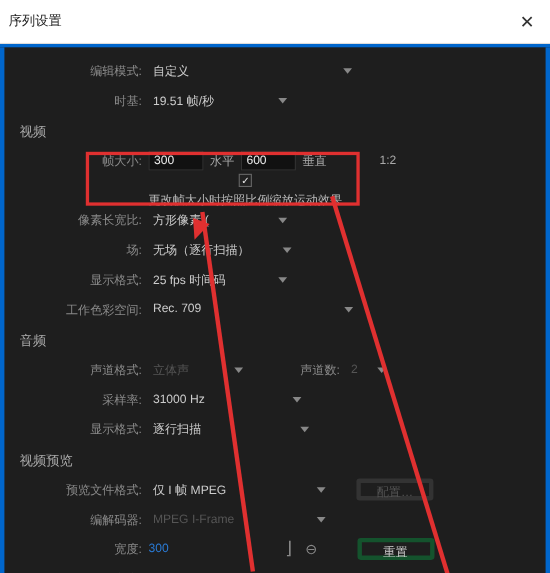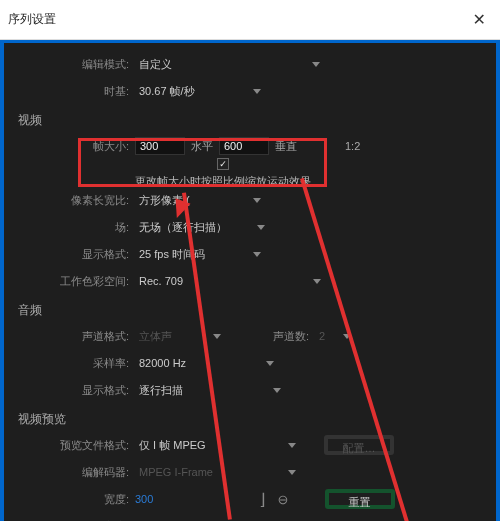--- a/index.html
+++ b/index.html
@@ -166,21 +166,21 @@
   <div class="row">
     <div class="label">编辑模式:</div>
     <div class="select">
       <span>自定义</span>
       <span class="chev" style="margin-left:140px;"></span>
     </div>
   </div>
   <div class="row">
     <div class="label">时基:</div>
     <div class="select">
-      <span><span>30.67</span> <span>帧/秒</span></span>
+      <span><span>19.51</span> <span>帧/秒</span></span>
       <span class="chev" style="margin-left:40px;"></span>
     </div>
   </div>
 
   <div class="section">视频</div>
 
   <div class="row" style="position:relative;">
     <div class="label">帧大小:</div>
     <input class="input" value="300" style="">
     <span class="sublabel">水平</span>
@@ -236,21 +236,21 @@
     </div>
     <div class="label" style="width:90px;text-align:right;">声道数:</div>
     <div class="select dis" style="min-width:40px;">
       <span>2</span>
       <span class="chev"></span>
     </div>
   </div>
   <div class="row">
     <div class="label">采样率:</div>
     <div class="select">
-      <span>82000 Hz</span>
+      <span>31000 Hz</span>
       <span class="chev" style="margin-left:80px;"></span>
     </div>
   </div>
   <div class="row">
     <div class="label">显示格式:</div>
     <div class="select">
       <span>逐行扫描</span>
       <span class="chev" style="margin-left:90px;"></span>
     </div>
   </div>

